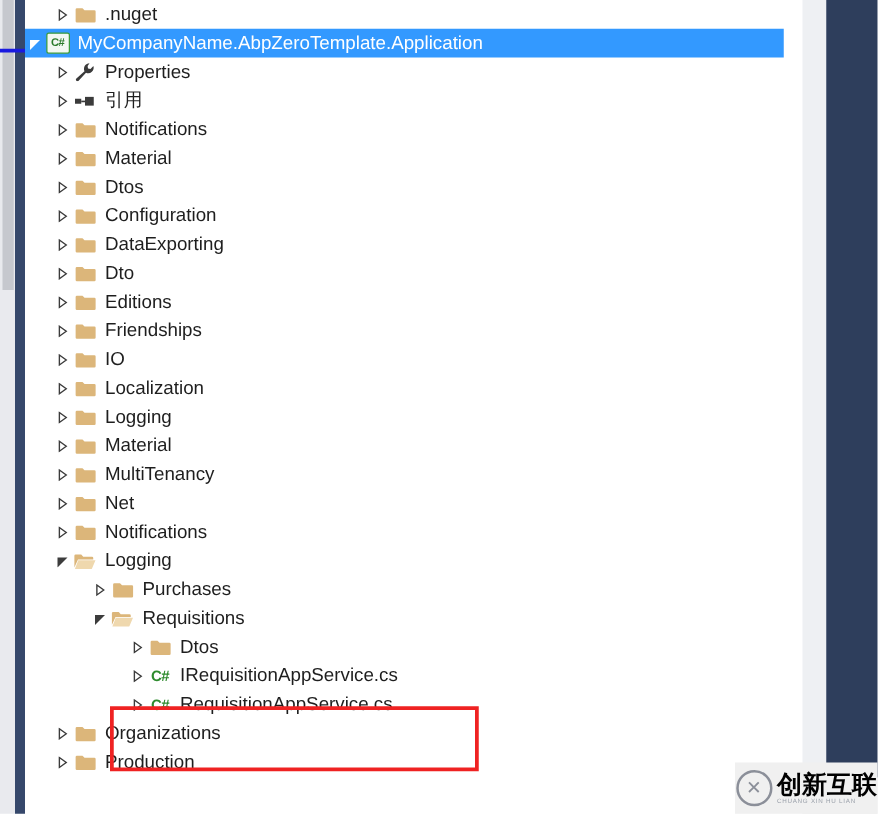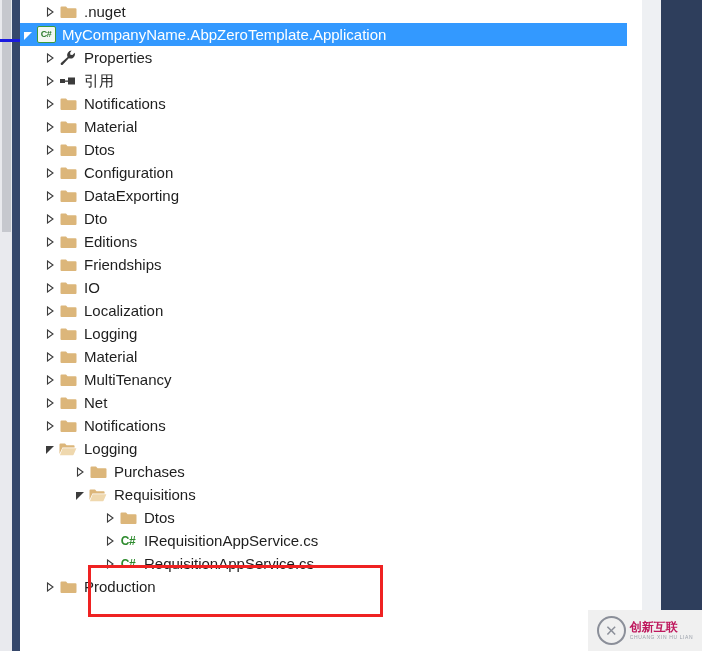--- a/index.html
+++ b/index.html
@@ -67,21 +67,21 @@
   .watermark{
     position:absolute;left:588px;top:610px;width:114px;height:41px;
     background:#f0f0f0;display:flex;align-items:center;justify-content:center;gap:4px;
   }
   .wm-badge{
     width:25px;height:25px;border-radius:50%;border:2.5px solid #8b8f99;
     display:flex;align-items:center;justify-content:center;
     color:#8b8f99;font-size:15px;font-weight:bold;line-height:1;
   }
   .wm-text{display:flex;flex-direction:column;align-items:flex-start;line-height:1;}
-  .wm-cn{font-size:12px;font-weight:bold;color:#be185d;letter-spacing:0px;
+  .wm-cn{font-size:20px;font-weight:bold;color:#000000;letter-spacing:0px;
          font-family:"DejaVu Sans",sans-serif;}
   .wm-en{font-size:5px;color:#9aa0aa;letter-spacing:0.6px;margin-top:2px;
          font-family:"Liberation Sans",sans-serif;}
 </style>
 </head>
 <body>
 
 <div id="root">
 
   <div class="left-track">
@@ -406,20 +406,33 @@
       <div class="row d3">
         <span class="exp">
           <svg width="10" height="10" viewBox="0 0 10 10">
             <path d="M2.5 1 L8 5 L2.5 9 Z" fill="none" stroke="#3c3c3c" stroke-width="1.1"></path>
           </svg>
         </span>
         <span class="icon">
           <span class="csfile">C#</span>
         </span>
         <span class="label">RequisitionAppService.cs</span>
+      </div>
+      <div class="row d1">
+        <span class="exp">
+          <svg width="10" height="10" viewBox="0 0 10 10">
+            <path d="M2.5 1 L8 5 L2.5 9 Z" fill="none" stroke="#3c3c3c" stroke-width="1.1"></path>
+          </svg>
+        </span>
+        <span class="icon">
+          <svg width="17" height="14" viewBox="0 0 17 14">
+            <path d="M0.5 2.5 A1 1 0 0 1 1.5 1.5 H6 L7.6 3.2 H15.5 A1 1 0 0 1 16.5 4.2 V12 A1 1 0 0 1 15.5 13 H1.5 A1 1 0 0 1 0.5 12 Z" fill="#dcb67a"></path>
+          </svg>
+        </span>
+        <span class="label">Organizations</span>
       </div>
       <div class="row d1">
         <span class="exp">
           <svg width="10" height="10" viewBox="0 0 10 10">
             <path d="M2.5 1 L8 5 L2.5 9 Z" fill="none" stroke="#3c3c3c" stroke-width="1.1"></path>
           </svg>
         </span>
         <span class="icon">
           <svg width="17" height="14" viewBox="0 0 17 14">
             <path d="M0.5 2.5 A1 1 0 0 1 1.5 1.5 H6 L7.6 3.2 H15.5 A1 1 0 0 1 16.5 4.2 V12 A1 1 0 0 1 15.5 13 H1.5 A1 1 0 0 1 0.5 12 Z" fill="#dcb67a"></path>

